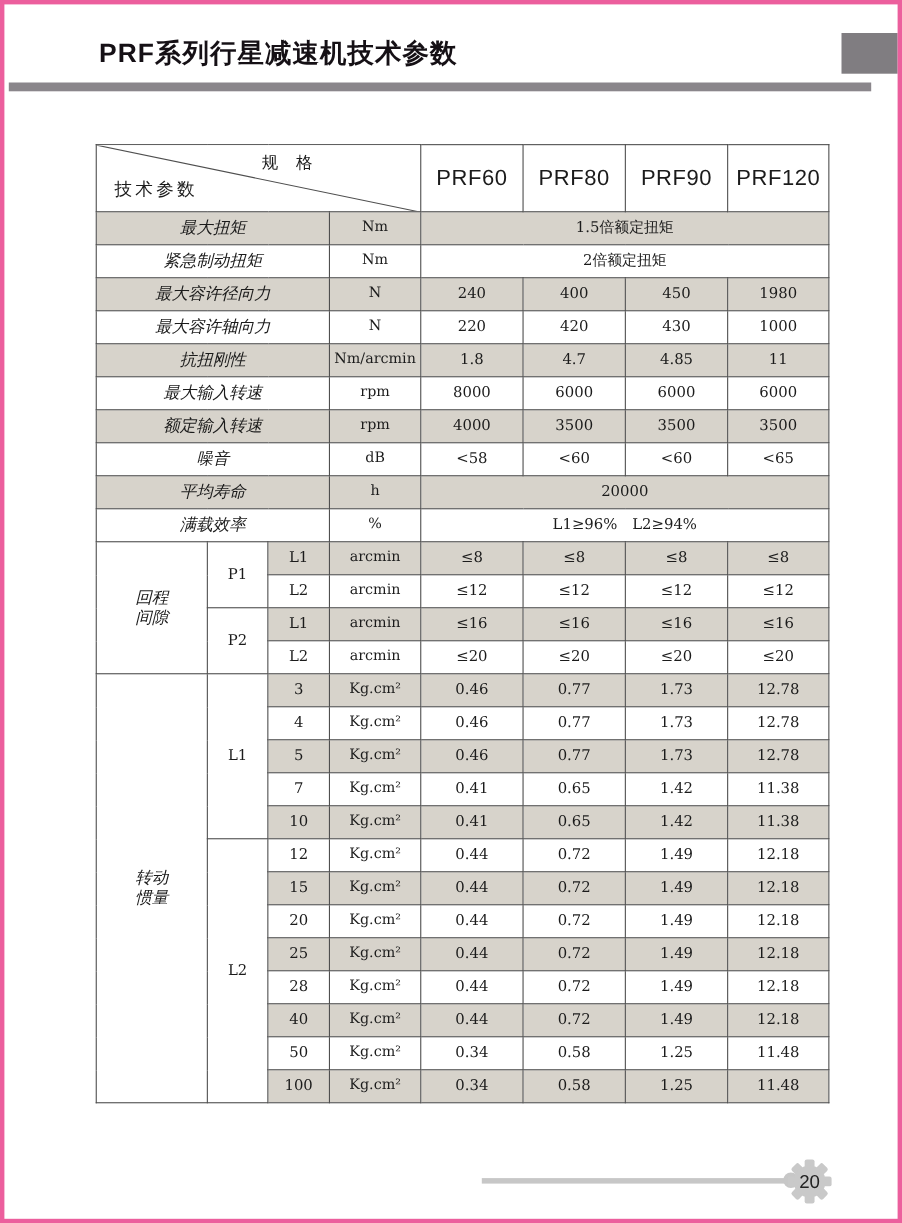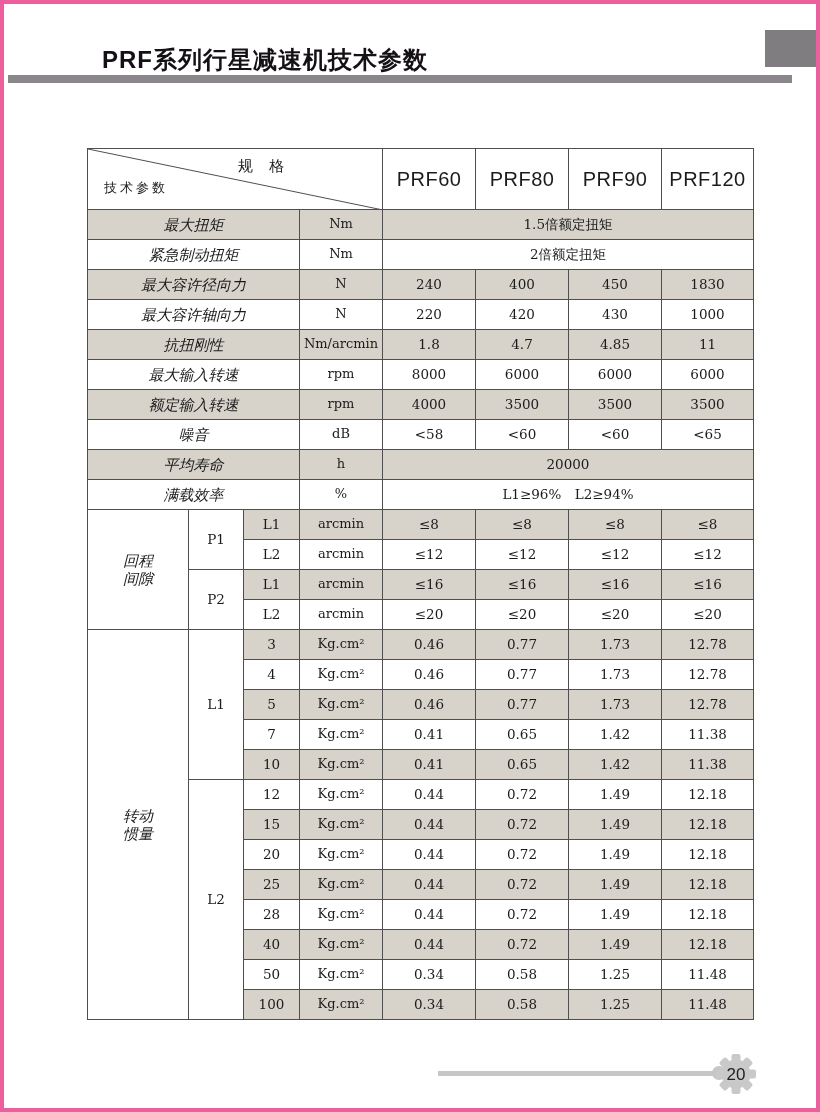--- a/index.html
+++ b/index.html
@@ -1,40 +1,40 @@
 <!DOCTYPE html>
 <html><head>
 <meta charset="utf-8">
 <style>
   html,body{margin:0;padding:0;background:#fff;}
   .page{position:relative;width:820px;height:1112px;background:#fff;overflow:hidden;
         font-family:"Liberation Sans",sans-serif;color:#1b1b1b;}
   .page-border{position:absolute;inset:0;border:4px solid #ec5f9d;pointer-events:none;z-index:50;}
   
-  .title{position:absolute;left:86px;top:28px;margin:16px;font-size:24px;font-weight:bold;
+  .title{position:absolute;left:86px;top:28px;margin:4px;font-size:24px;font-weight:bold;
          letter-spacing:1px;color:#151015;}
   .corner-rect{position:absolute;left:765px;top:30px;width:51px;height:37px;background:#807d81;}
   .head-rule{position:absolute;left:8px;top:75px;width:784px;height:8px;background:#8a868b;}
   
-  .tbl-wrap{position:absolute;left:87px;top:148px;}
+  .tbl-wrap{position:absolute;left:87px;top:131px;}
   table{border-collapse:collapse;table-layout:fixed;width:666px;}
   td{border:1px solid #4f4f4f;text-align:center;vertical-align:middle;padding:0;
      font-size:15px;line-height:1.15;background:#fff;overflow:hidden;}
   tr.body-row{height:30px;}
   tr.head-row{height:61px;}
   tr.gray td{background:#d7d3cb;}
   td.wcell{background:#fff !important;}
   td.num{font-family:"DejaVu Serif",serif;font-size:13.5px;}
   td.unit{font-family:"DejaVu Serif",serif;font-size:13px;text-align:center;}
   td.colhead{font-size:20px;letter-spacing:.5px;}
   td.rlabel{font-size:15px;font-style:italic;}
   td.corner{position:relative;padding:0;}
   .corner svg{position:absolute;left:0;top:0;}
   .corner .spec{position:absolute;left:150px;top:8px;font-size:15px;letter-spacing:6px;}
-  .corner .param{position:absolute;left:16px;top:32px;font-size:13px;letter-spacing:3px;}
+  .corner .param{position:absolute;left:16px;top:32px;font-size:16px;letter-spacing:3px;}
   
   .foot-rule{position:absolute;left:438px;top:1071px;width:284px;height:5px;background:#c7c7c7;}
   .foot-dot{position:absolute;left:712px;top:1066px;width:14px;height:14px;border-radius:50%;background:#c7c7c7;}
   .gear{position:absolute;left:713px;top:1051px;}
 </style>
 </head>
 <body>
 
 <div class="page">
   <div class="page-border"></div>
@@ -78,21 +78,21 @@
             <td class="rlabel" colspan="3">紧急制动扭矩</td>
             <td class="unit">Nm</td>
             <td class="num" colspan="4">2倍额定扭矩</td>
           </tr>
           <tr class="body-row gray">
             <td class="rlabel" colspan="3">最大容许径向力</td>
             <td class="unit">N</td>
             <td class="num">240</td>
             <td class="num">400</td>
             <td class="num">450</td>
-            <td class="num">1830</td>
+            <td class="num">1980</td>
           </tr>
           <tr class="body-row">
             <td class="rlabel" colspan="3">最大容许轴向力</td>
             <td class="unit">N</td>
             <td class="num">220</td>
             <td class="num">420</td>
             <td class="num">430</td>
             <td class="num">1000</td>
           </tr>
           <tr class="body-row gray">

